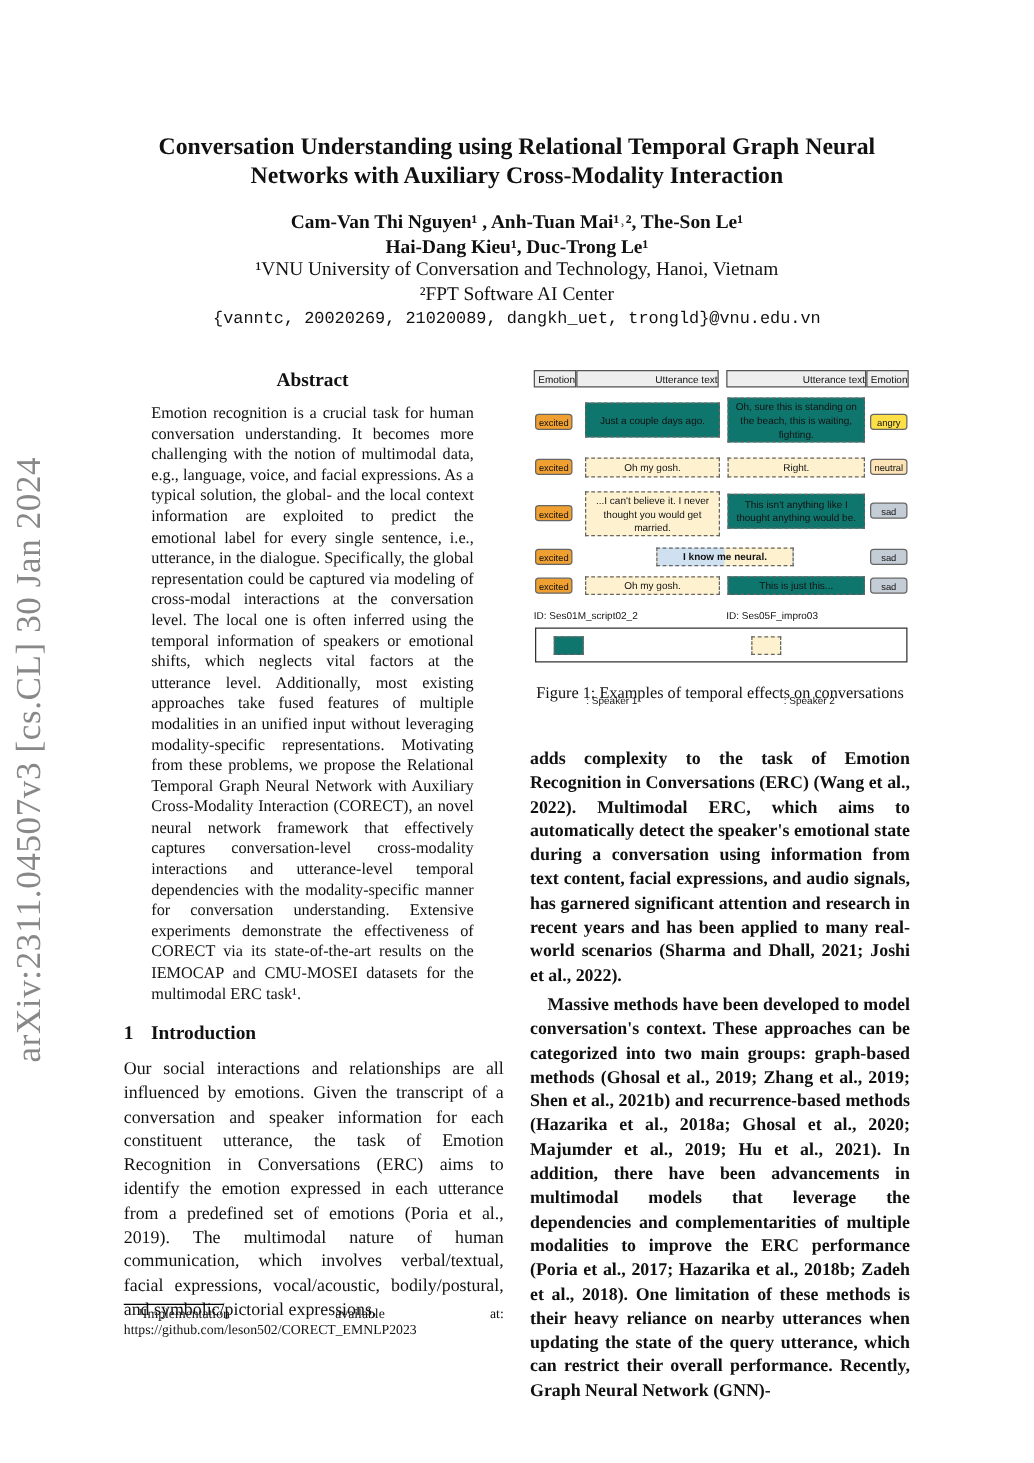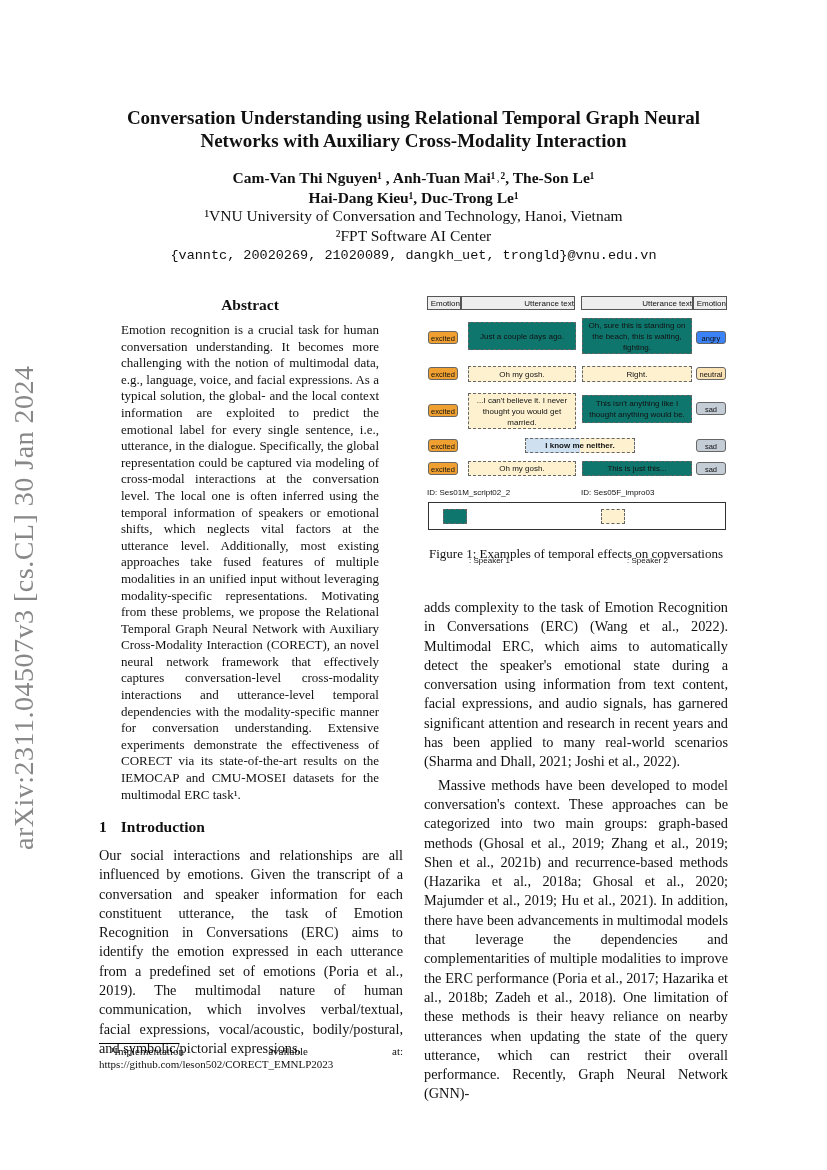--- a/index.html
+++ b/index.html
@@ -18,29 +18,29 @@
   .abs-head { position:absolute; left:100px; width:300px; top:296px; text-align:center;
               font-weight:bold; font-size:15.5px; }
   .abstract { left:121px; width:258px; top:322px; font-size:13px; line-height:16.6px; }
   .sec { position:absolute; left:99px; top:818px; font-weight:bold; font-size:15.5px; }
   .sec span { margin-right:14px; }
   .intro { left:99px; width:304px; top:846px; font-size:14.3px; line-height:19.3px; }
   .fnrule { position:absolute; left:99px; top:1043px; width:80px; border-top:1px solid #000; }
   .fn { position:absolute; left:99px; width:304px; top:1045px; font-size:11px; line-height:13px; }
   .fn .l1 { display:flex; justify-content:space-between; padding-left:12px; }
   .right { left:424px; width:304px; top:598px; font-size:14.3px; line-height:19.3px; }
-  .right p { margin:0; text-indent:0; }
+  .right p { margin:0; text-indent:0;font-weight:bold; }
   .right p + p { text-indent:14px; margin-top:4px; }
   
   .fig { position:absolute; left:424px; top:294px; width:304px; height:240px; font-family:"Liberation Sans", sans-serif; font-size:8px; }
   .hdr { position:absolute; height:14px; border:1px solid #555; background:#eee; text-align:right; line-height:14px; box-sizing:border-box; }
   .emo { position:absolute; width:30px; height:13px; border-radius:3px; text-align:center; line-height:13px; font-size:7.5px; box-sizing:border-box; border:1px solid #666; }
   .emo.ex { background:#f0a030; }
   .emo.grey { background:#c4ccd6; }
-  .emo.ang { background:#3b82f6; }
+  .emo.ang { background:#fde047; }
   .emo.neu { background:#fbe3b6; }
   .bub { position:absolute; border:1px dashed #666; text-align:center; box-sizing:border-box; display:flex; align-items:center; justify-content:center; line-height:11px; padding:0 2px; }
   .s1 { background:#0f766e; }
   .s2 { background:#fdf1cf; }
   .ids { position:absolute; top:194px; font-size:8px; }
   .legend { position:absolute; left:4px; top:208px; width:298px; height:28px; border:1px solid #333; box-sizing:border-box; }
   .lsw { position:absolute; top:6px; width:22px; height:13px; border:1px dashed #666; }
   .llab { position:absolute; top:8px; font-size:8px;margin-top:45px; }
   .caption { position:absolute; left:424px; width:304px; top:546px; text-align:center; font-size:13px; }
 </style>
@@ -91,21 +91,21 @@
   <div class="emo ex" style="left:4px;top:73px;">excited</div>
   <div class="emo ex" style="left:4px;top:110px;">excited</div>
   <div class="emo ex" style="left:4px;top:145px;">excited</div>
   <div class="emo ex" style="left:4px;top:168px;">excited</div>
 
   <div class="bub s1" style="left:44px;top:28px;width:108px;height:28px;">Just a couple days ago.</div>
   <div class="bub s2" style="left:44px;top:72px;width:108px;height:16px;">Oh my gosh.</div>
   <div class="bub s2" style="left:44px;top:99px;width:108px;height:36px;">...I can't believe it. I never thought you would get married.</div>
   <div class="bub s2" style="left:44px;top:167px;width:108px;height:15px;">Oh my gosh.</div>
 
-  <div class="bub" style="left:101px;top:144px;width:110px;height:15px;font-weight:bold;background:linear-gradient(90deg,#cfe0f1 50%,#fdf1cf 50%);">I know me neither.</div>
+  <div class="bub" style="left:101px;top:144px;width:110px;height:15px;font-weight:bold;background:linear-gradient(90deg,#cfe0f1 50%,#fdf1cf 50%);">I know me neural.</div>
 
   <div class="bub s1" style="left:158px;top:24px;width:110px;height:36px;">Oh, sure this is standing on the beach, this is waiting, fighting.</div>
   <div class="bub s2" style="left:158px;top:72px;width:110px;height:16px;">Right.</div>
   <div class="bub s1" style="left:158px;top:101px;width:110px;height:28px;">This isn't anything like I thought anything would be.</div>
   <div class="bub s1" style="left:158px;top:167px;width:110px;height:15px;">This is just this...</div>
 
   <div class="emo ang" style="left:272px;top:37px;">angry</div>
   <div class="emo neu" style="left:272px;top:73px;">neutral</div>
   <div class="emo grey" style="left:272px;top:108px;">sad</div>
   <div class="emo grey" style="left:272px;top:145px;">sad</div>

